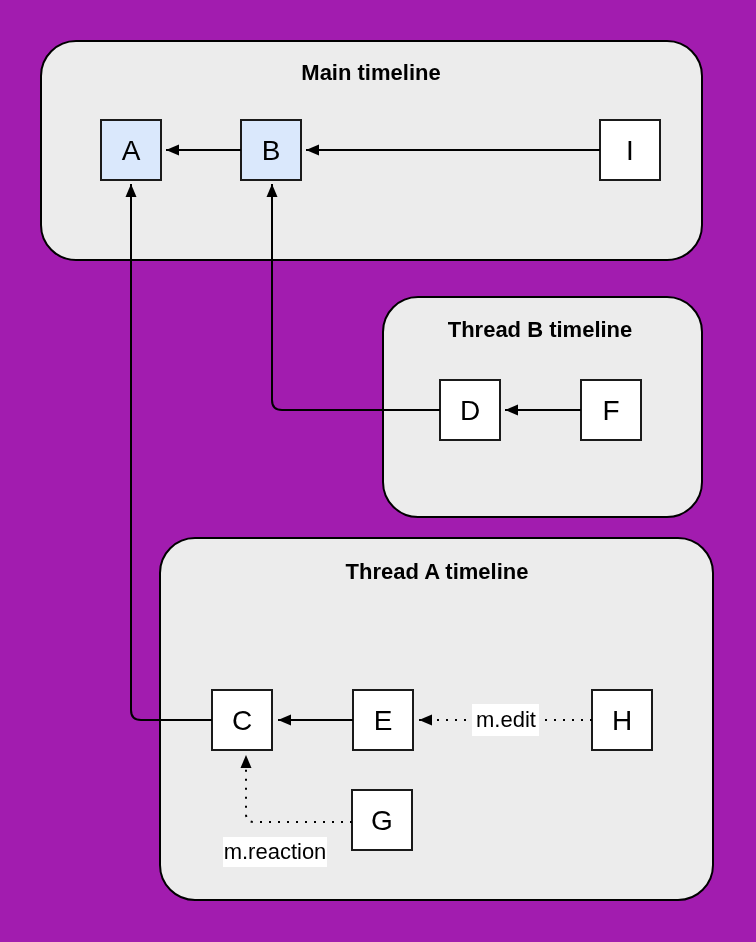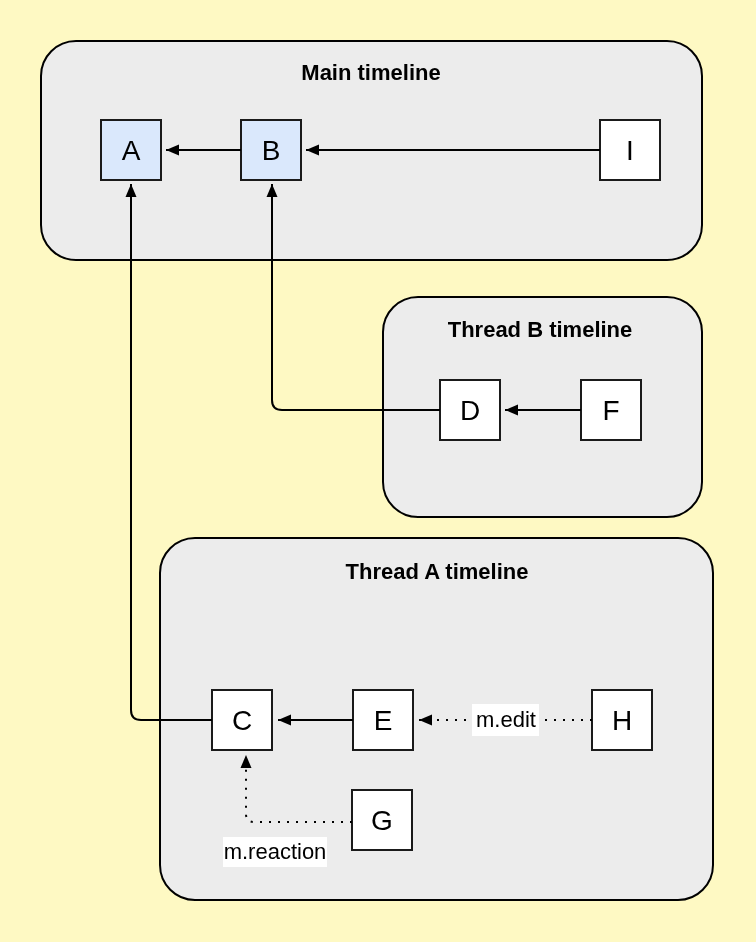--- a/index.html
+++ b/index.html
@@ -5,21 +5,21 @@
   html, body {
     margin: 0;
     padding: 0;
     background: #ffffff;
     font-family: "Liberation Sans", sans-serif;
   }
   .canvas {
     position: relative;
     width: 756px;
     height: 942px;
-    background: #fef9c3;
+    background: #a21caf;
     overflow: hidden;
   }
   svg { display: block; }
   .container-rect {
     stroke-width: 2px;
   }
   .container-title {
     font-family: "Liberation Sans", sans-serif;
     font-size: 22px;
     font-weight: bold;

